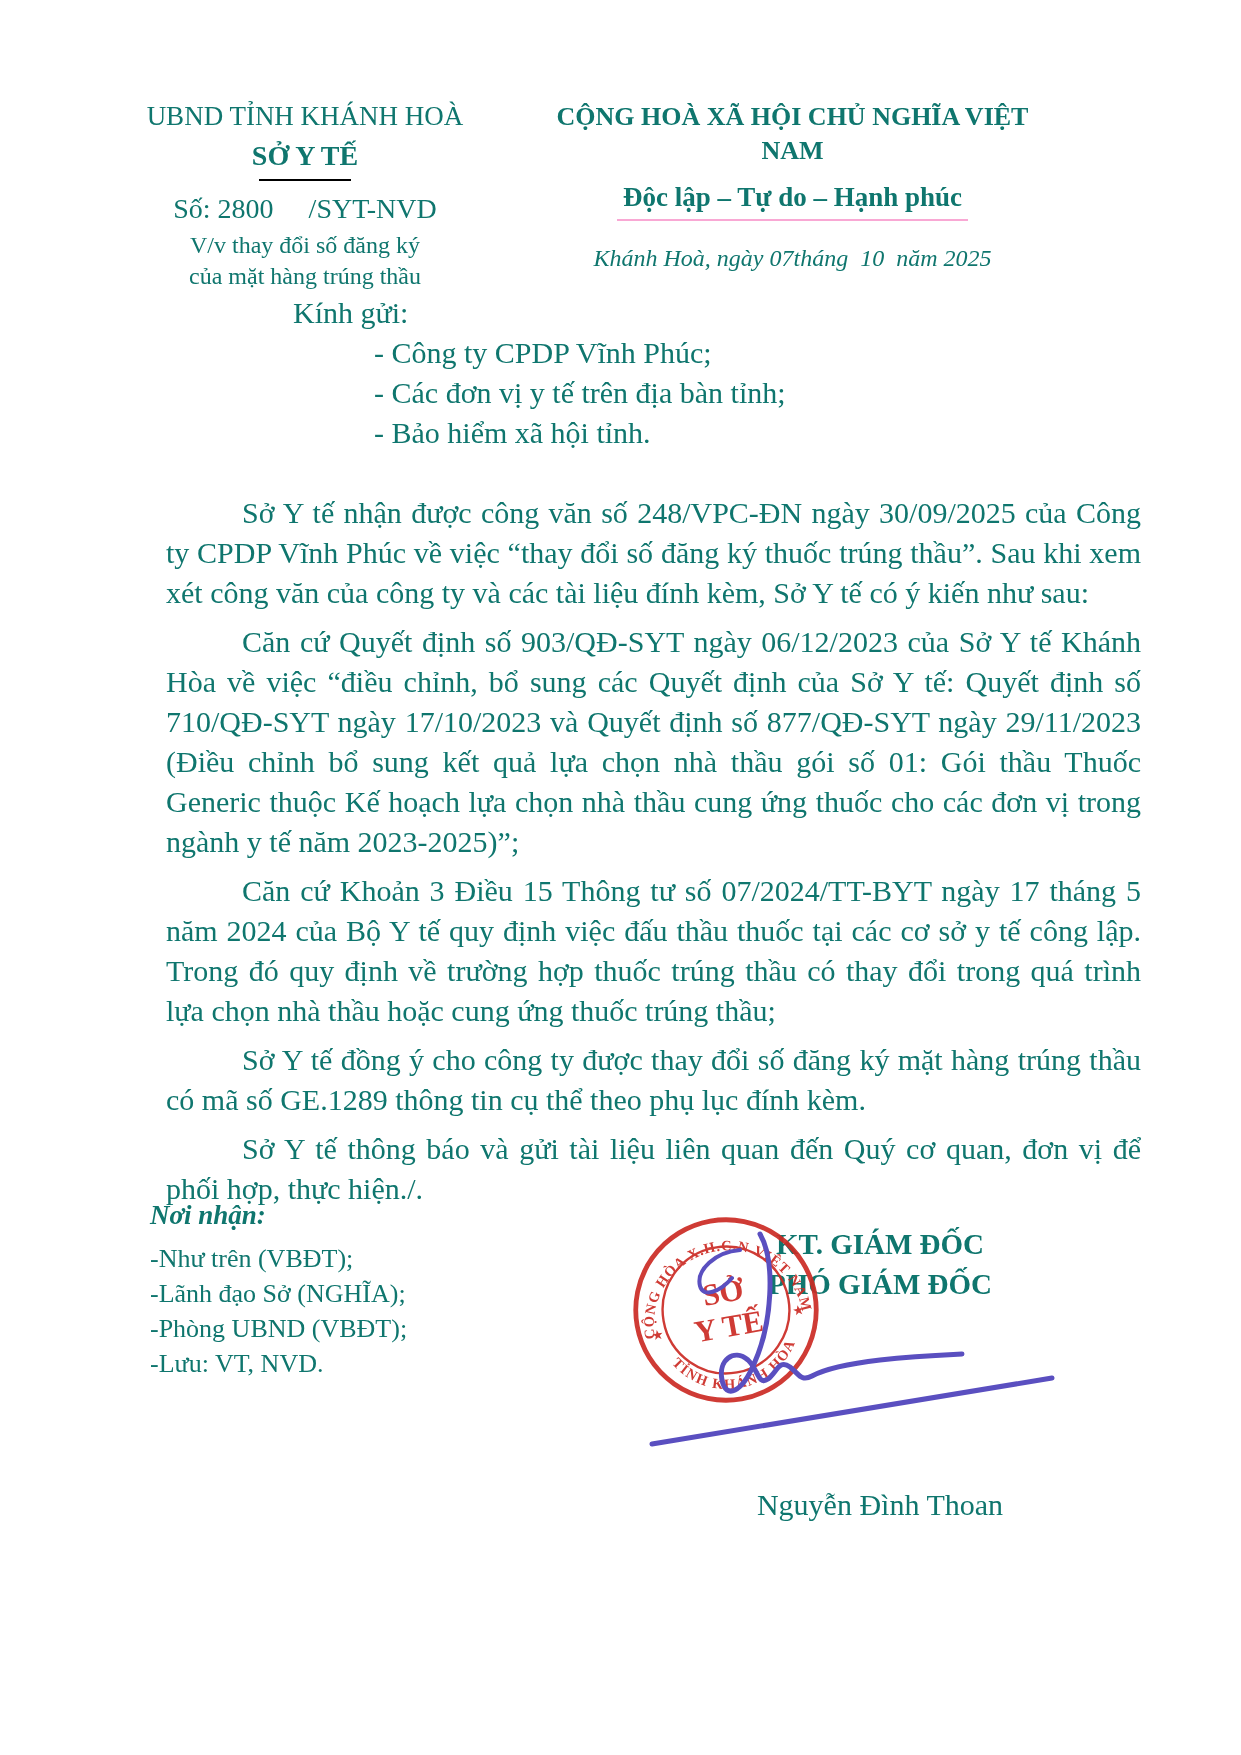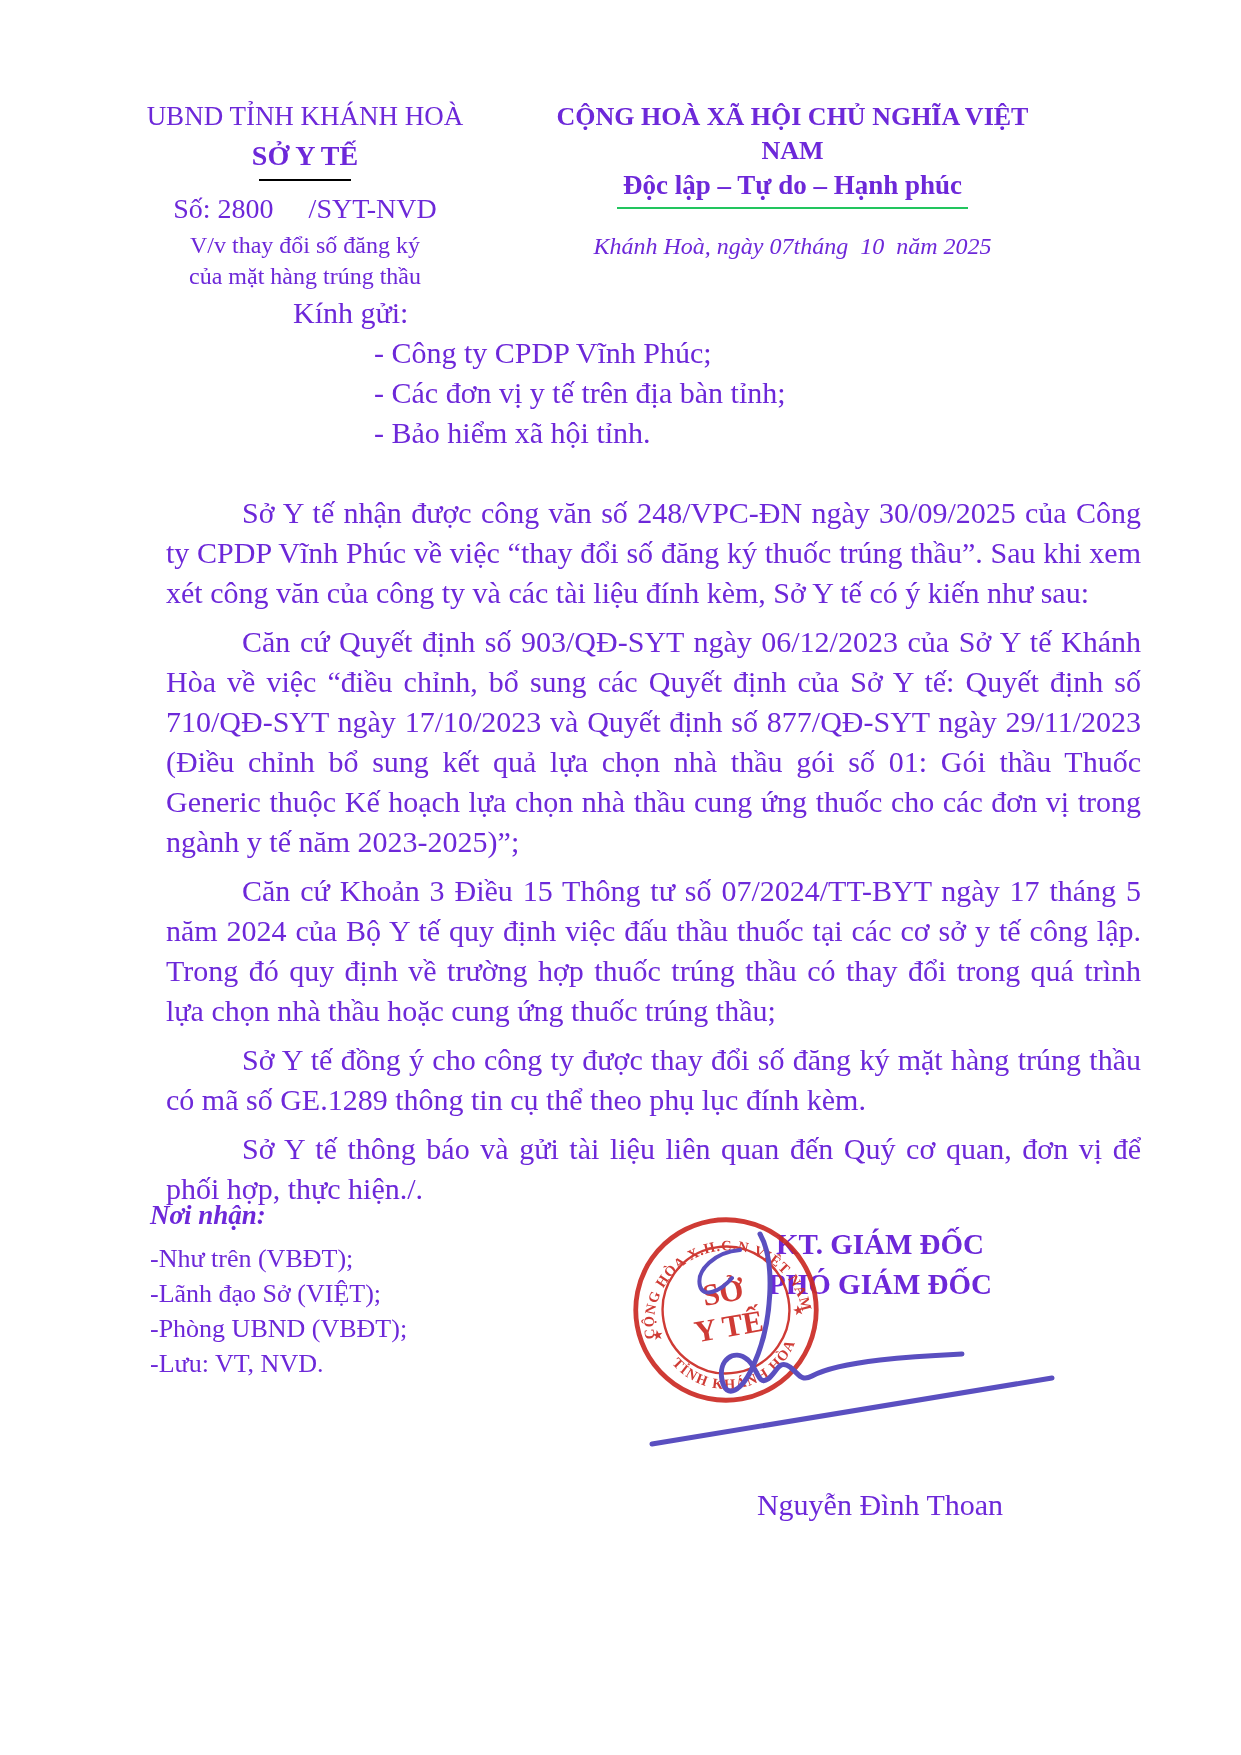--- a/index.html
+++ b/index.html
@@ -1,21 +1,21 @@
 <!DOCTYPE html>
 <html><head>
 <meta charset="utf-8">
 <style>
   html,body { margin:0; padding:0; background:#ffffff; }
   .page {
     position:relative;
     width:1241px; height:1755px;
     background:#ffffff;
     font-family:"Liberation Serif","DejaVu Serif",serif;
-    color:#6d28d9;
+    color:#0f766e;
     overflow:hidden;
   }
 
   
   .hdr-left {
     position:absolute; left:140px; top:100px; width:330px;
     text-align:center; line-height:1.25;
   }
   .hdr-left .org-parent { font-size:27px; }
   .hdr-left .org { font-size:28px; font-weight:bold; margin-top:4px; }
@@ -23,21 +23,21 @@
   .hdr-left .doc-no { font-size:28px; white-space:pre; }
   .hdr-left .subject { font-size:24px; line-height:1.3; margin-top:4px; }
 
   .hdr-right {
     position:absolute; left:545px; top:100px; width:495px;
     text-align:center; line-height:1.3;
   }
   .hdr-right .national { font-size:26px; font-weight:bold; }
   .hdr-right .motto {
     display:inline-block; font-size:27px; font-weight:bold;
-    border-bottom:2px solid #22c55e; padding:0 6px 4px 6px; margin-top:0;
+    border-bottom:2px solid #f9a8d4; padding:0 6px 4px 6px; margin-top:12px;
   }
   .hdr-right .place-date { font-size:24px; font-style:italic; margin-top:22px; white-space:pre; }
 
   
   .salutation-block { position:absolute; left:293px; top:293px; font-size:30px; line-height:40px; }
   .salutation-block .recips { margin-left:81px; }
 
   
   .body-block {
     position:absolute; left:166px; top:493px; width:975px;
@@ -95,21 +95,21 @@
     <p>Sở Y tế nhận được công văn số 248/VPC-ĐN ngày 30/09/2025 của Công ty CPDP Vĩnh Phúc về việc “thay đổi số đăng ký thuốc trúng thầu”. Sau khi xem xét công văn của công ty và các tài liệu đính kèm, Sở Y tế có ý kiến như sau:</p>
     <p>Căn cứ Quyết định số 903/QĐ-SYT ngày 06/12/2023 của Sở Y tế Khánh Hòa về việc “điều chỉnh, bổ sung các Quyết định của Sở Y tế: Quyết định số 710/QĐ-SYT ngày 17/10/2023 và Quyết định số 877/QĐ-SYT ngày 29/11/2023 (Điều chỉnh bổ sung kết quả lựa chọn nhà thầu gói số 01: Gói thầu Thuốc Generic thuộc Kế hoạch lựa chọn nhà thầu cung ứng thuốc cho các đơn vị trong ngành y tế năm 2023-2025)”;</p>
     <p>Căn cứ Khoản 3 Điều 15 Thông tư số 07/2024/TT-BYT ngày 17 tháng 5 năm 2024 của Bộ Y tế quy định việc đấu thầu thuốc tại các cơ sở y tế công lập. Trong đó quy định về trường hợp thuốc trúng thầu có thay đổi trong quá trình lựa chọn nhà thầu hoặc cung ứng thuốc trúng thầu;</p>
     <p>Sở Y tế đồng ý cho công ty được thay đổi số đăng ký mặt hàng trúng thầu có mã số GE.1289 thông tin cụ thể theo phụ lục đính kèm.</p>
     <p>Sở Y tế thông báo và gửi tài liệu liên quan đến Quý cơ quan, đơn vị để phối hợp, thực hiện./.</p>
   </div>
 
   <div class="noinhan">
     <div class="label">Nơi nhận:</div>
     <div class="item">-Như trên (VBĐT);</div>
-    <div class="item">-Lãnh đạo Sở (VIỆT);</div>
+    <div class="item">-Lãnh đạo Sở (NGHĨA);</div>
     <div class="item">-Phòng UBND (VBĐT);</div>
     <div class="item">-Lưu: VT, NVD.</div>
   </div>
 
   <div class="signer">
     <div class="title">KT. GIÁM ĐỐC</div>
     <div class="title">PHÓ GIÁM ĐỐC</div>
   </div>
 
   <svg class="seal" viewBox="0 0 200 200">

